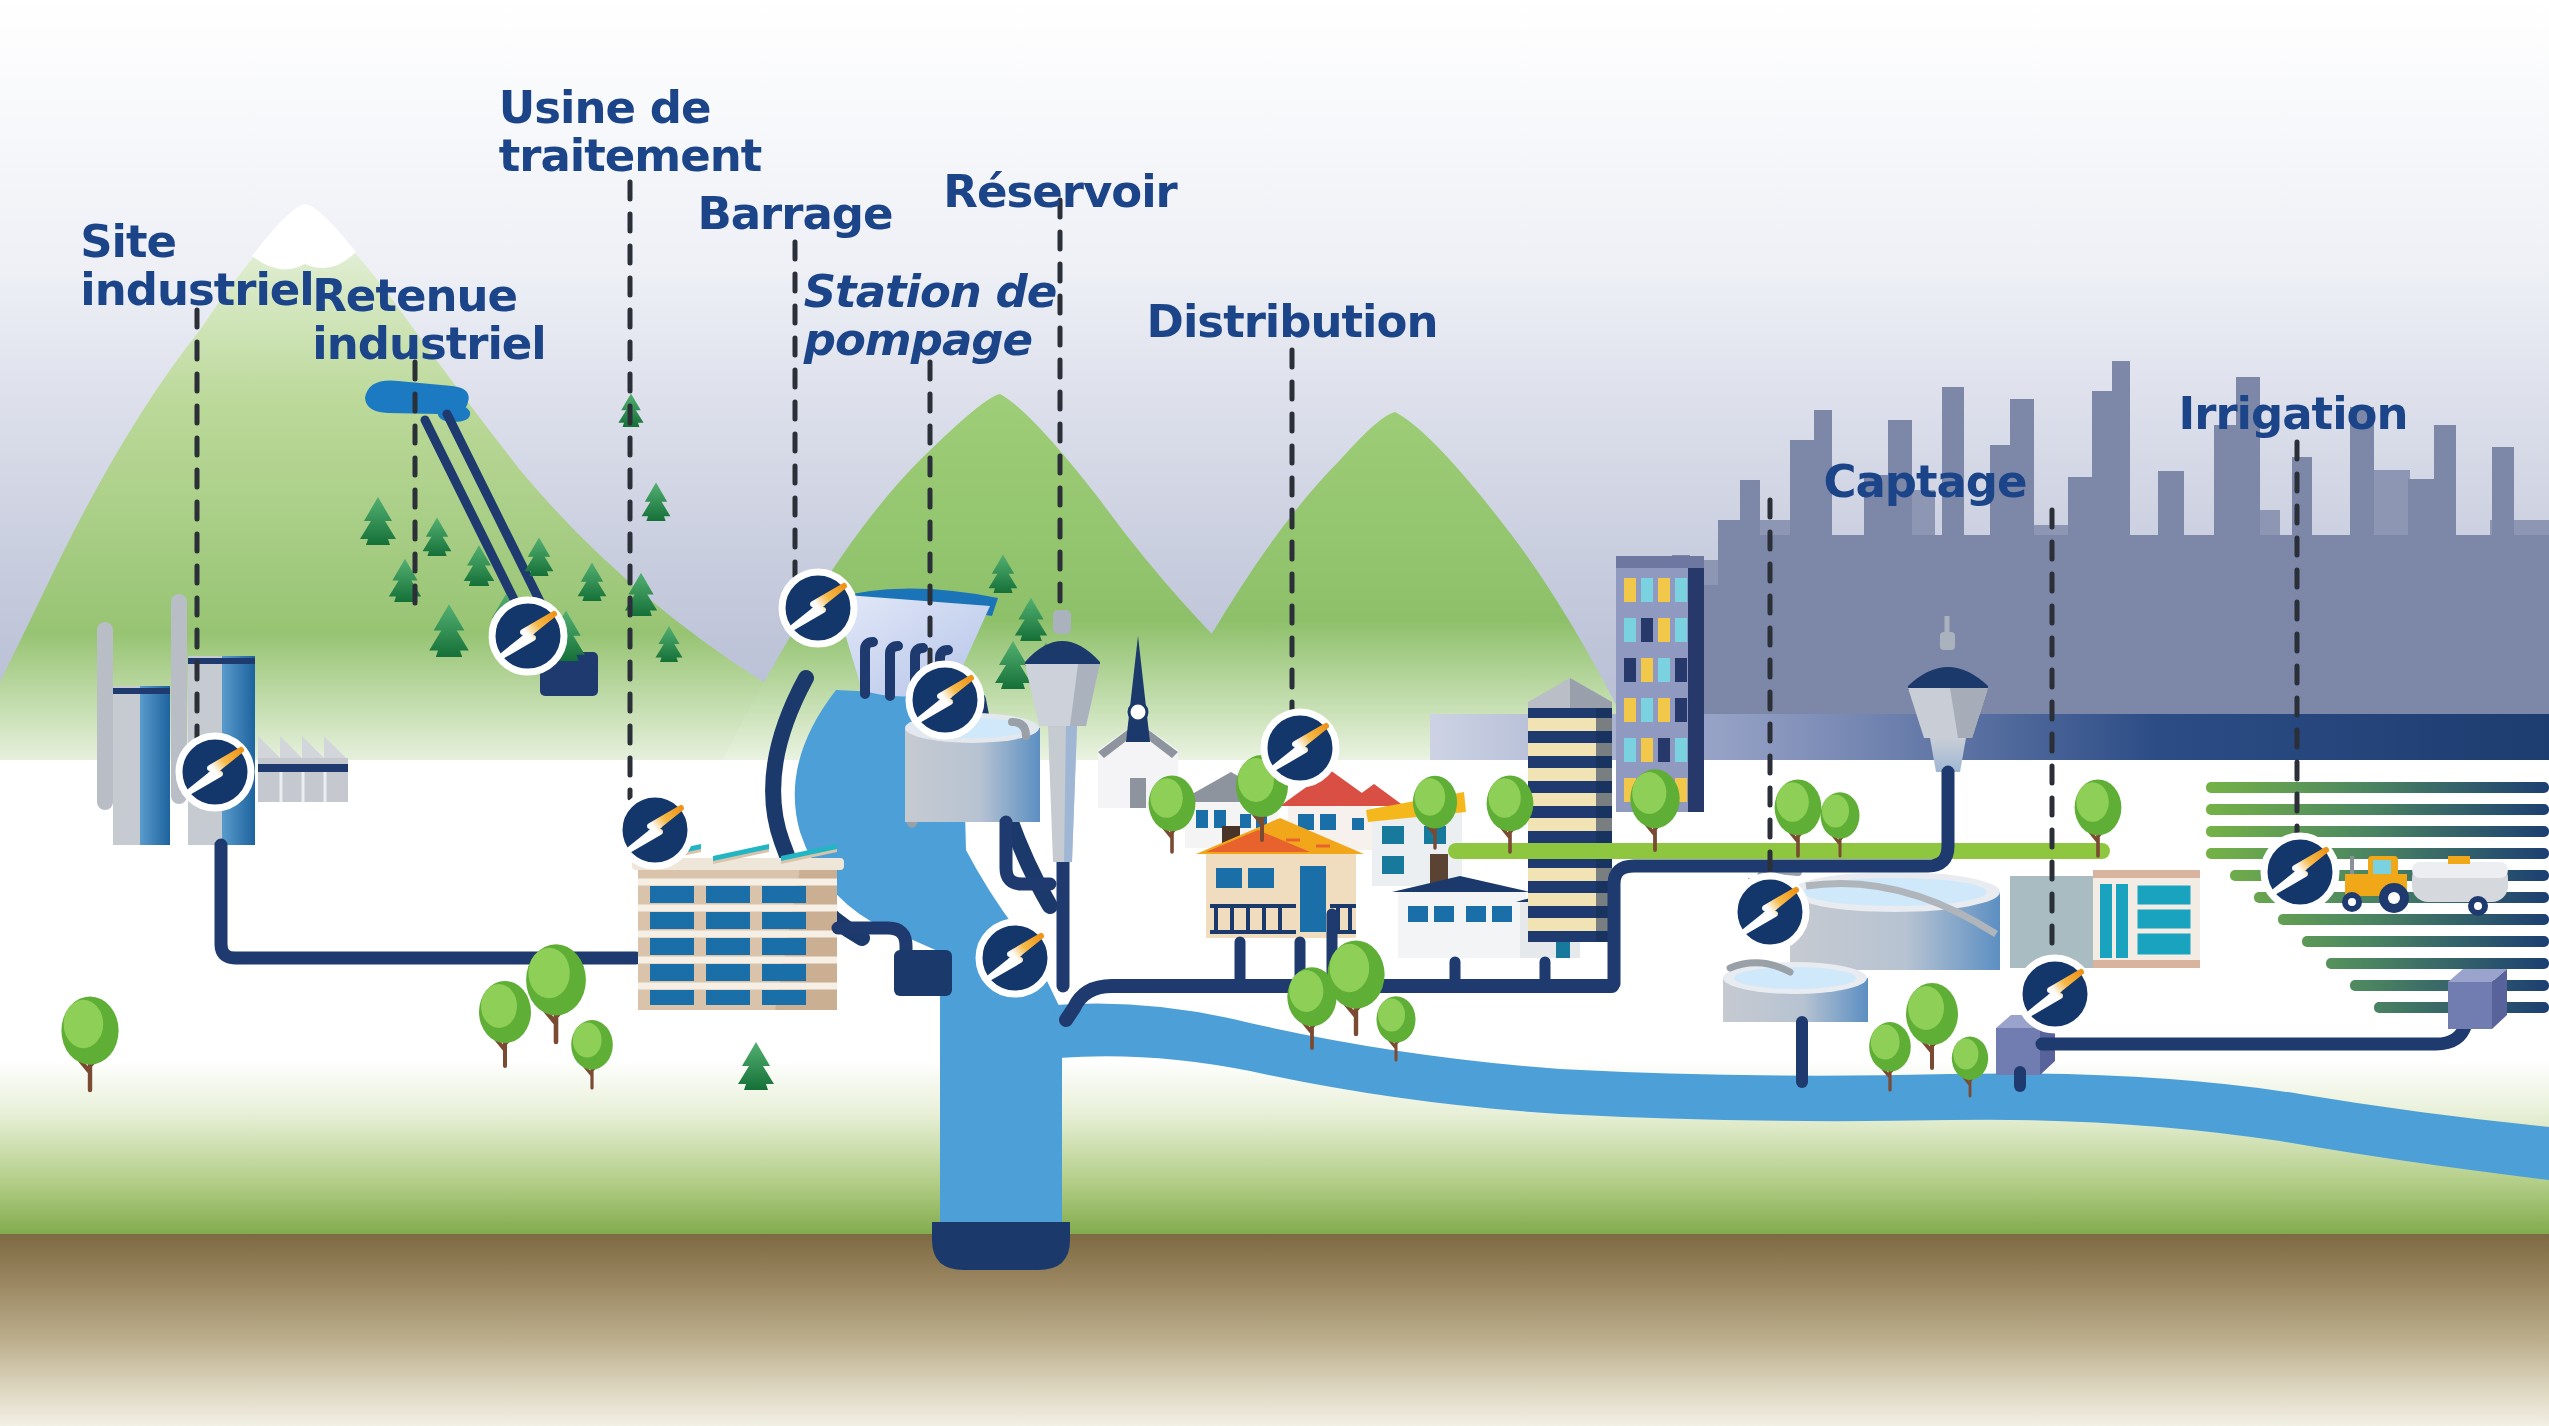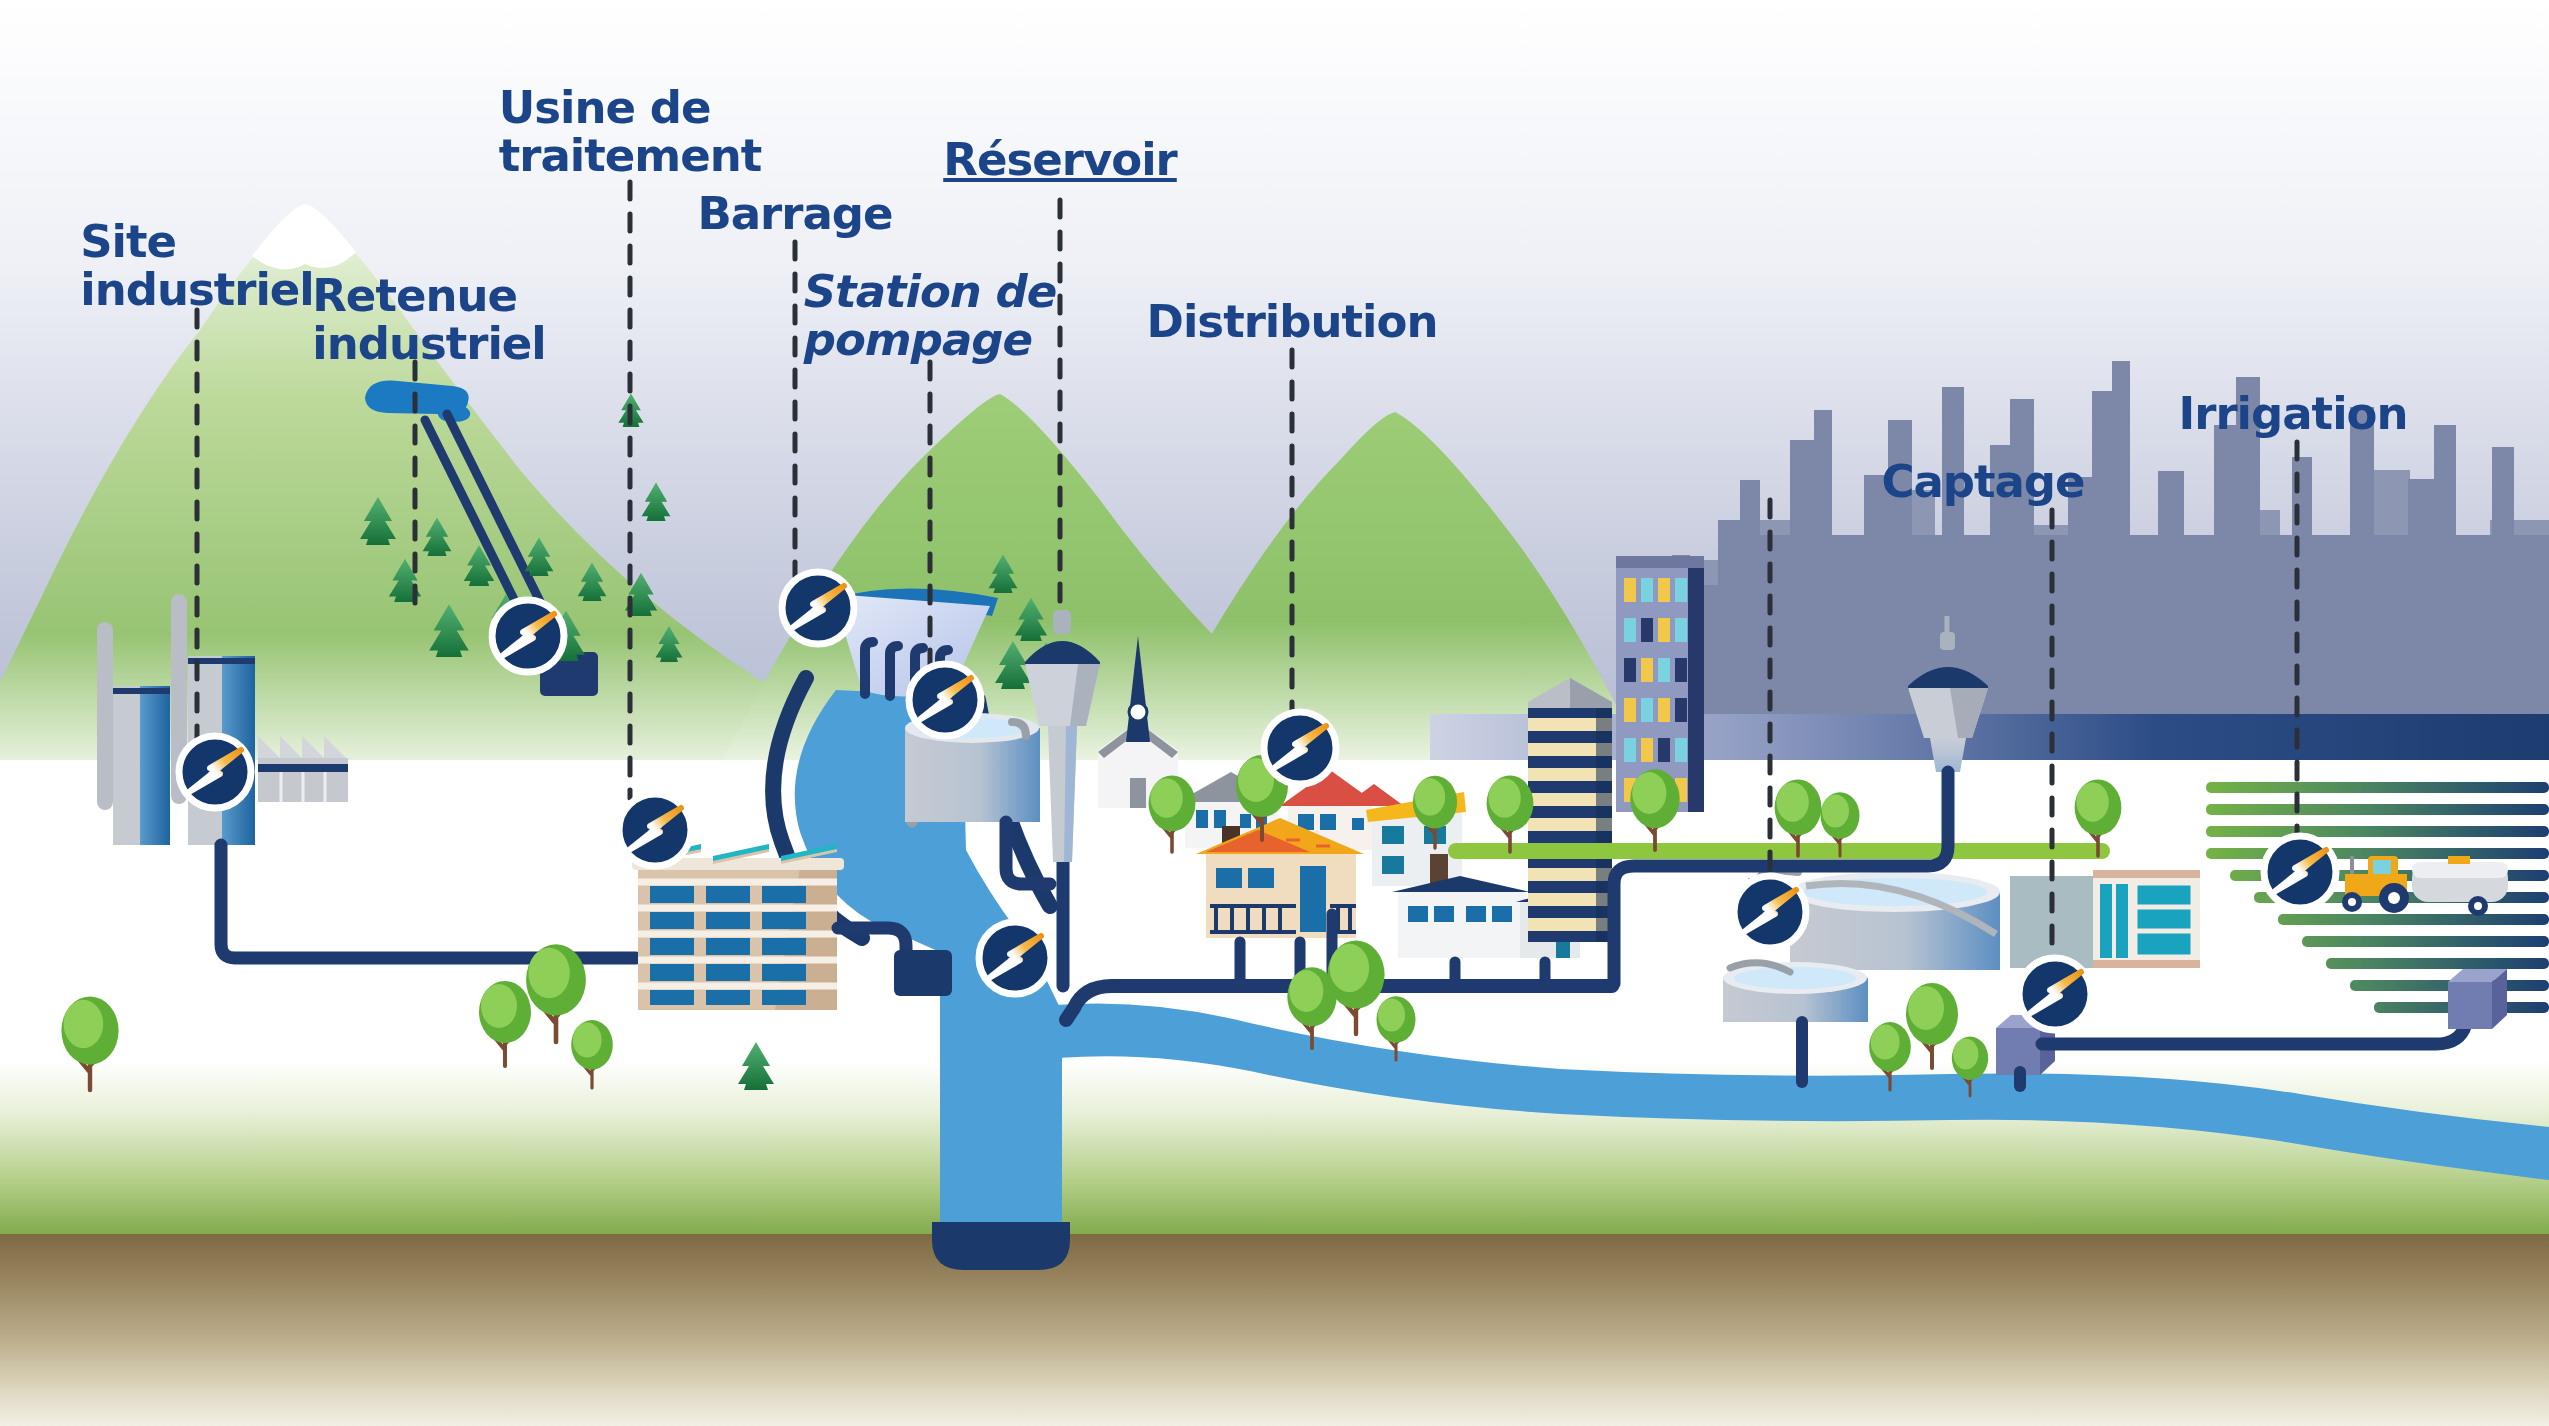--- a/index.html
+++ b/index.html
@@ -537,29 +537,29 @@
   <span>traitement</span>
 </div>
 <div class="lbl" style="left:795px;top:190px;">
   <span>Barrage</span>
 
 </div>
 <div class="lbl" style="left:930px;top:268px;font-style:italic;">
   <span>Station de</span>
   <span>pompage</span>
 </div>
-<div class="lbl" style="left:1060px;top:136px;text-decoration:underline;">
+<div class="lbl" style="left:1060px;top:168px;">
   <span>Réservoir</span>
 
 </div>
 <div class="lbl" style="left:1292px;top:298px;">
   <span>Distribution</span>
 
 </div>
-<div class="lbl" style="left:1983px;top:458px;">
+<div class="lbl" style="left:1925px;top:458px;">
   <span>Captage</span>
 
 </div>
 <div class="lbl" style="left:2293px;top:390px;">
   <span>Irrigation</span>
 
 </div>
 
 </div>
 

